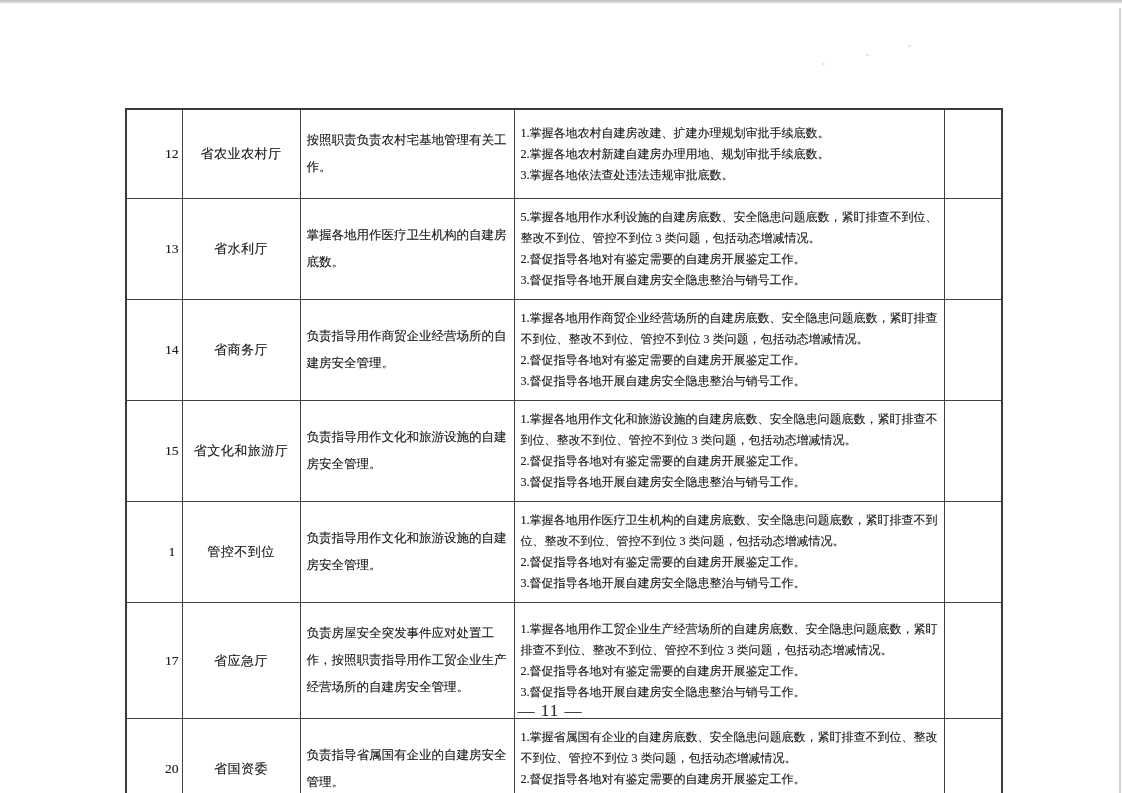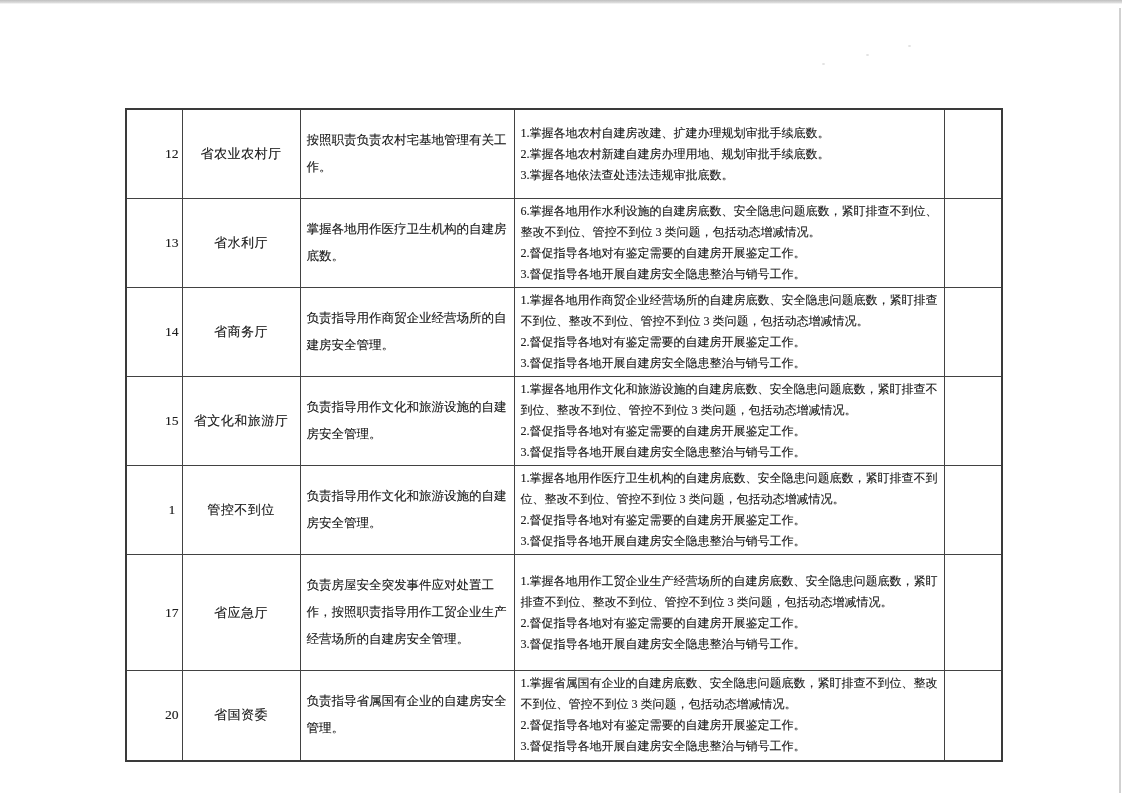--- a/index.html
+++ b/index.html
@@ -61,21 +61,21 @@
     letter-spacing: .5px;
     margin-left: 16px;
   }
   td.c-duty {
     padding: 17px 6px;
     font-size: 12.5px;
     line-height: 27px;
     text-align: left;
   }
   td.c-tasks {
-    padding: 2px 6px;
+    padding: 8px 6px;
     font-size: 12px;
     text-align: left;
   }
   td.c-tasks .task-line {
     line-height: 21px;
   }
   td.c-empty { background: #ffffff; }
 
   .footer-pageno {
     position: absolute;
@@ -119,21 +119,21 @@
           <div class="task-line">3.掌握各地依法查处违法违规审批底数。</div>
         </td>
         <td class="c-empty"></td>
       </tr>
 
       <tr style="height:83px">
         <td class="c-num">13</td>
         <td class="c-dept">省水利厅</td>
         <td class="c-duty">掌握各地用作医疗卫生机构的自建房底数。</td>
         <td class="c-tasks">
-          <div class="task-line">6.掌握各地用作水利设施的自建房底数、安全隐患问题底数，紧盯排查不到位、整改不到位、管控不到位 3 类问题，包括动态增减情况。</div>
+          <div class="task-line">5.掌握各地用作水利设施的自建房底数、安全隐患问题底数，紧盯排查不到位、整改不到位、管控不到位 3 类问题，包括动态增减情况。</div>
           <div class="task-line">2.督促指导各地对有鉴定需要的自建房开展鉴定工作。</div>
           <div class="task-line">3.督促指导各地开展自建房安全隐患整治与销号工作。</div>
         </td>
         <td class="c-empty"></td>
       </tr>
 
       <tr style="height:83px">
         <td class="c-num">14</td>
         <td class="c-dept">省商务厅</td>
         <td class="c-duty">负责指导用作商贸企业经营场所的自建房安全管理。</td>
@@ -189,14 +189,15 @@
           <div class="task-line">1.掌握省属国有企业的自建房底数、安全隐患问题底数，紧盯排查不到位、整改不到位、管控不到位 3 类问题，包括动态增减情况。</div>
           <div class="task-line">2.督促指导各地对有鉴定需要的自建房开展鉴定工作。</div>
           <div class="task-line">3.督促指导各地开展自建房安全隐患整治与销号工作。</div>
         </td>
         <td class="c-empty"></td>
       </tr>
 
     </tbody>
   </table>
 
+  <div class="footer-pageno">— 11 —</div>
 
 </div>
 
 </body></html>

